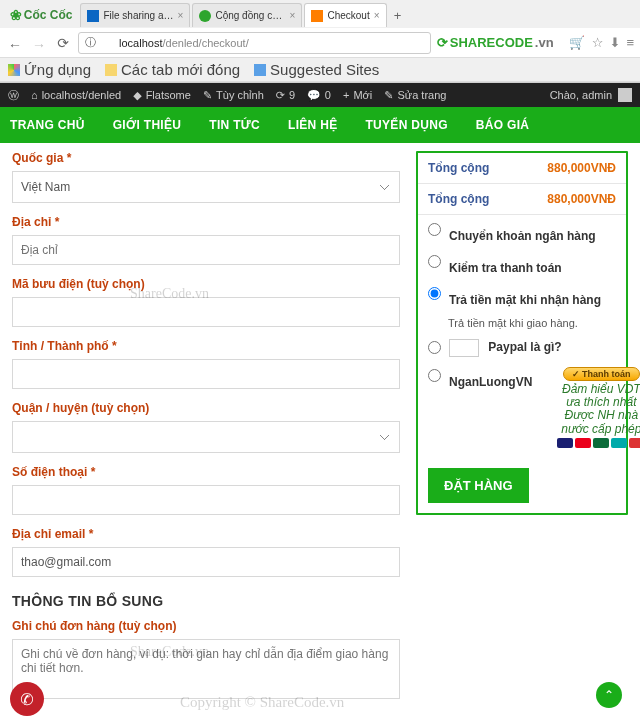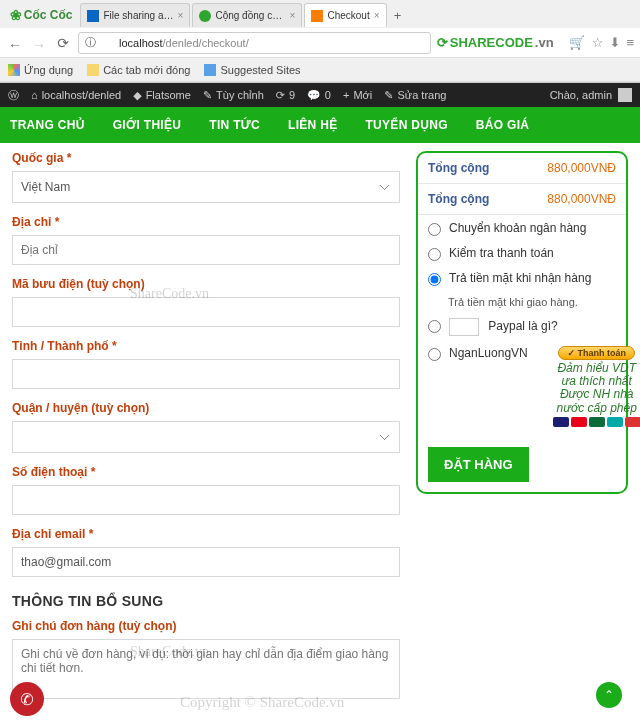--- a/index.html
+++ b/index.html
@@ -19,21 +19,21 @@
 
 .url-bar { display: flex; align-items: center; height: 30px; padding: 0 6px; gap: 6px; background: #fff; border-bottom: 1px solid #ddd; }
 .nav-btn { color: #666; font-size: 14px; width: 18px; text-align: center; cursor: pointer; }
 .url-box { flex: 1; display: flex; align-items: center; height: 22px; border: 1px solid #ccc; border-radius: 3px; padding: 0 6px; font-size: 11px; color: #555; overflow: hidden; }
 .url-host { color: #222; padding-left: 20px; }
 .url-path { color: #888; }
 .right-watermark { display: flex; align-items: center; gap: 2px; font-size: 13px; font-weight: bold; color: #2ea52e; padding-right: 4px; }
 .right-watermark .vn { color: #737373; }
 .toolbar-icons { display: flex; gap: 6px; color: #888; padding-left: 6px; }
 
-.bookmark-bar { display: flex; align-items: center; height: 24px; padding: 0 8px; gap: 14px; font-size: 11px; color: #444; border-bottom: 1px solid #ddd; }
+.bookmark-bar { display: flex; align-items: center; height: 24px; padding: 0 8px; gap: 14px; font-size: 15px; color: #444; border-bottom: 1px solid #ddd; }
 .bm-item { display: flex; align-items: center; gap: 4px; cursor: pointer; }
 .bm-item .ico { width: 12px; height: 12px; }
 
 
 .wp-bar { display: flex; align-items: center; height: 24px; background: #222; color: #ccc; font-size: 11px; padding: 0 8px; gap: 12px; justify-content: space-between; }
 .wp-left { display: flex; align-items: center; gap: 12px; }
 .wp-item { display: flex; align-items: center; gap: 4px; cursor: pointer; }
 .wp-right { display: flex; align-items: center; gap: 6px; }
 .wp-avatar { width: 14px; height: 14px; background: #ccc; }
 
@@ -48,28 +48,28 @@
 
 .form-row { margin-bottom: 12px; }
 .lbl { font-size: 12px; font-weight: bold; color: #c2410c; display: block; margin-bottom: 6px; }
 .txt, .sel, .ta { width: 100%; border: 1px solid #d8d8d8; background: #fff; padding: 7px 8px; font-size: 12px; color: #555; font-family: inherit; }
 .sel { appearance: none; height: 32px; background-image: linear-gradient(45deg,transparent 48%,#888 48%,#888 52%,transparent 52%),linear-gradient(-45deg,transparent 48%,#888 48%,#888 52%,transparent 52%); background-position: calc(100% - 14px) 13px, calc(100% - 10px) 13px; background-size: 5px 5px; background-repeat: no-repeat; }
 .ta { height: 60px; resize: none; }
 
 .h2 { font-size: 14px; font-weight: bold; margin: 16px 0 10px; letter-spacing: 0.3px; }
 
 
-.right-box { border: 2px solid #1aad19; border-radius: 10px; padding-bottom: 10px; }
+.right-box { border: 2px solid #1aad19; border-radius: 1px; padding-bottom: 10px; }
 .totr { display: flex; justify-content: space-between; padding: 8px 10px; font-size: 12px; border-bottom: 1px solid #e6e6e6; }
 .totr .k { color: #3b5998; font-weight: bold; }
-.totr .v { color: #e36c0a; font-weight: normal; }
+.totr .v { color: #e36c0a; font-weight: bold; }
 .pay-list { padding: 6px 10px 0; font-size: 12px; }
 .pay-opt { display: flex; align-items: flex-start; gap: 8px; margin-bottom: 10px; }
 .pay-opt input { margin-top: 2px; }
-.pay-opt .plabel { font-weight: normal; }
+.pay-opt .plabel { font-weight: bold; margin-top: 8px; }
 .pay-note { font-size: 11px; color: #555; margin: 0 0 10px 20px; }
 .paypal-img { display: inline-block; width: 30px; height: 18px; border: 1px solid #ccc; background: #fff; margin-right: 6px; vertical-align: middle; }
 .nl-badge { display: inline-flex; flex-direction: column; align-items: center; margin-left: 17px; }
 .nl-pill { background: linear-gradient(#ffd76b,#f7a800); border: 1px solid #cc8800; border-radius: 10px; padding: 1px 8px; font-size: 9px; color: #5b3b00; font-weight: bold; }
 .nl-sub { font-size: 12px; color: #2b7a2b; font-style: italic; text-align: center; line-height: 1.1; margin-top: 2px; }
 .nl-cards { display: flex; gap: 2px; margin-top: 2px; }
 .card { width: 16px; height: 10px; border-radius: 2px; }
 .visa { background: #1a1f71; }
 .mc { background: #eb001b; }
 .jcb { background: #0b6c3a; }

